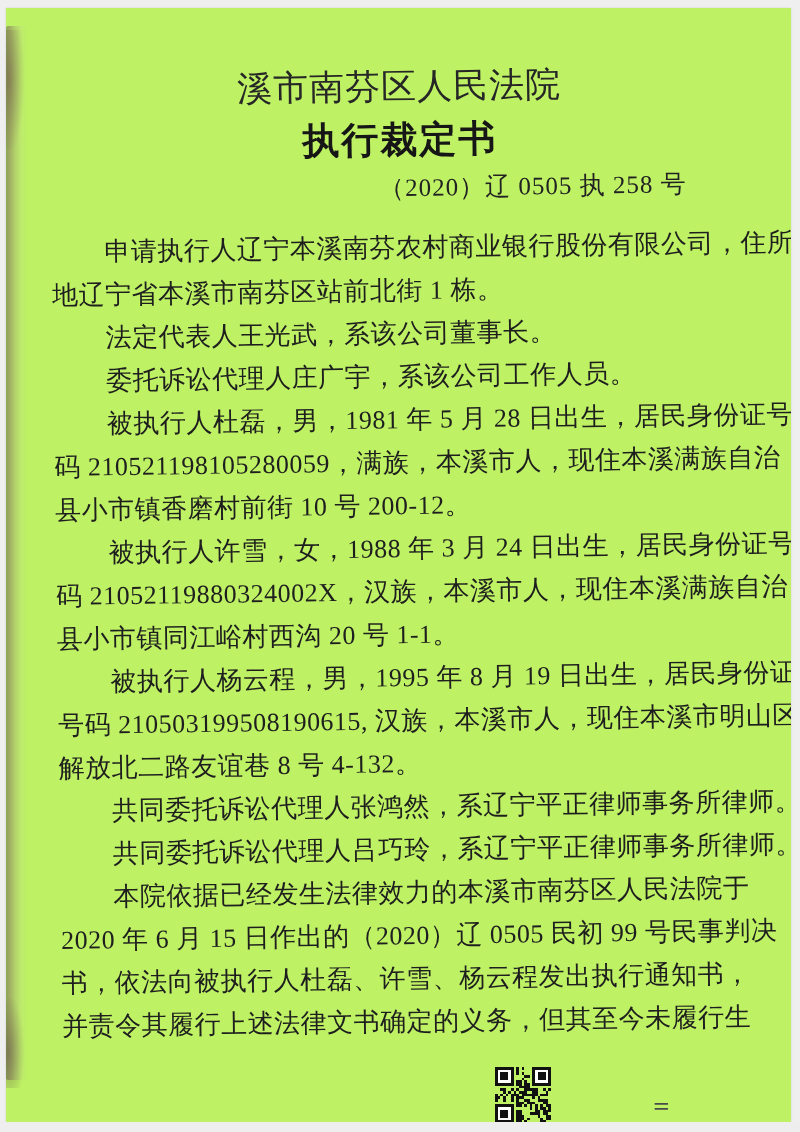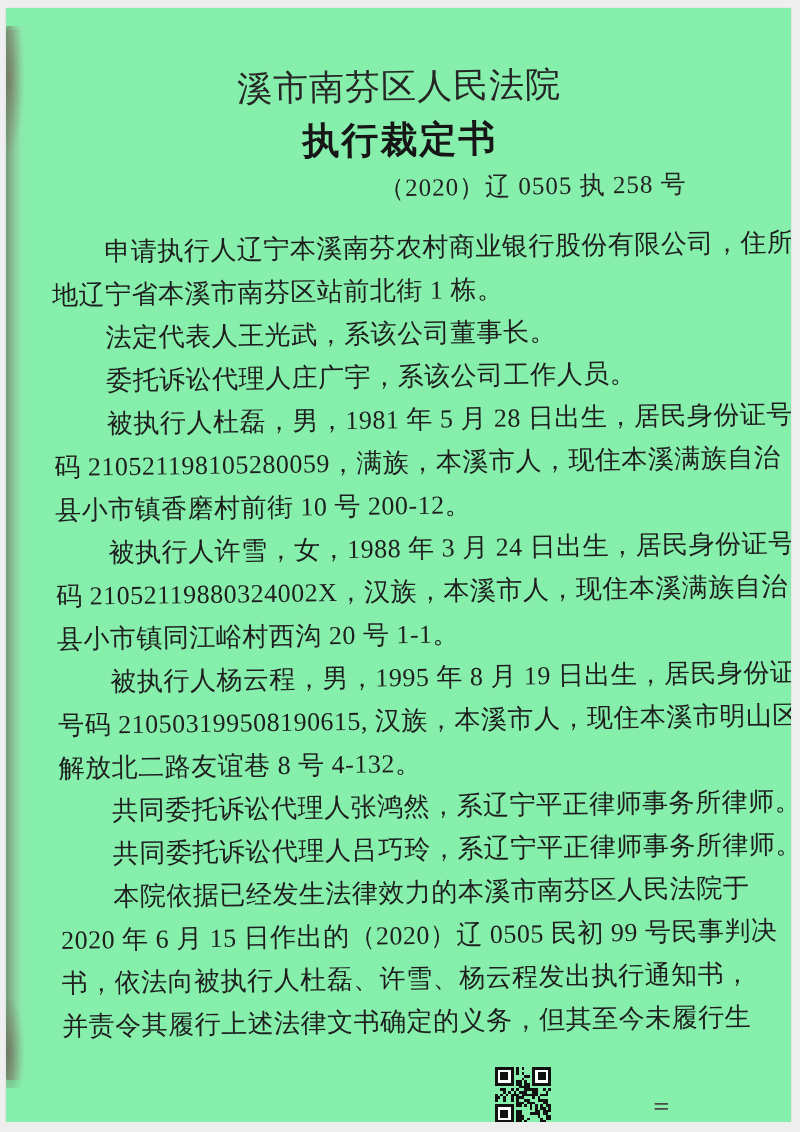--- a/index.html
+++ b/index.html
@@ -13,21 +13,21 @@
     overflow: hidden;
     position: relative;
     font-family: "Liberation Serif", "DejaVu Serif", serif;
   }
   .page {
     position: absolute;
     left: 6px;
     top: 8px;
     width: 785px;
     height: 1114px;
-    background: #86efac;
+    background: #bef264;
     overflow: hidden;
     box-shadow: 0 0 2px rgba(0,0,0,0.12);
   }
   
   .edge-shadow {
     position: absolute;
     left: 0;
     top: 18px;
     width: 20px;
     height: 1054px;

